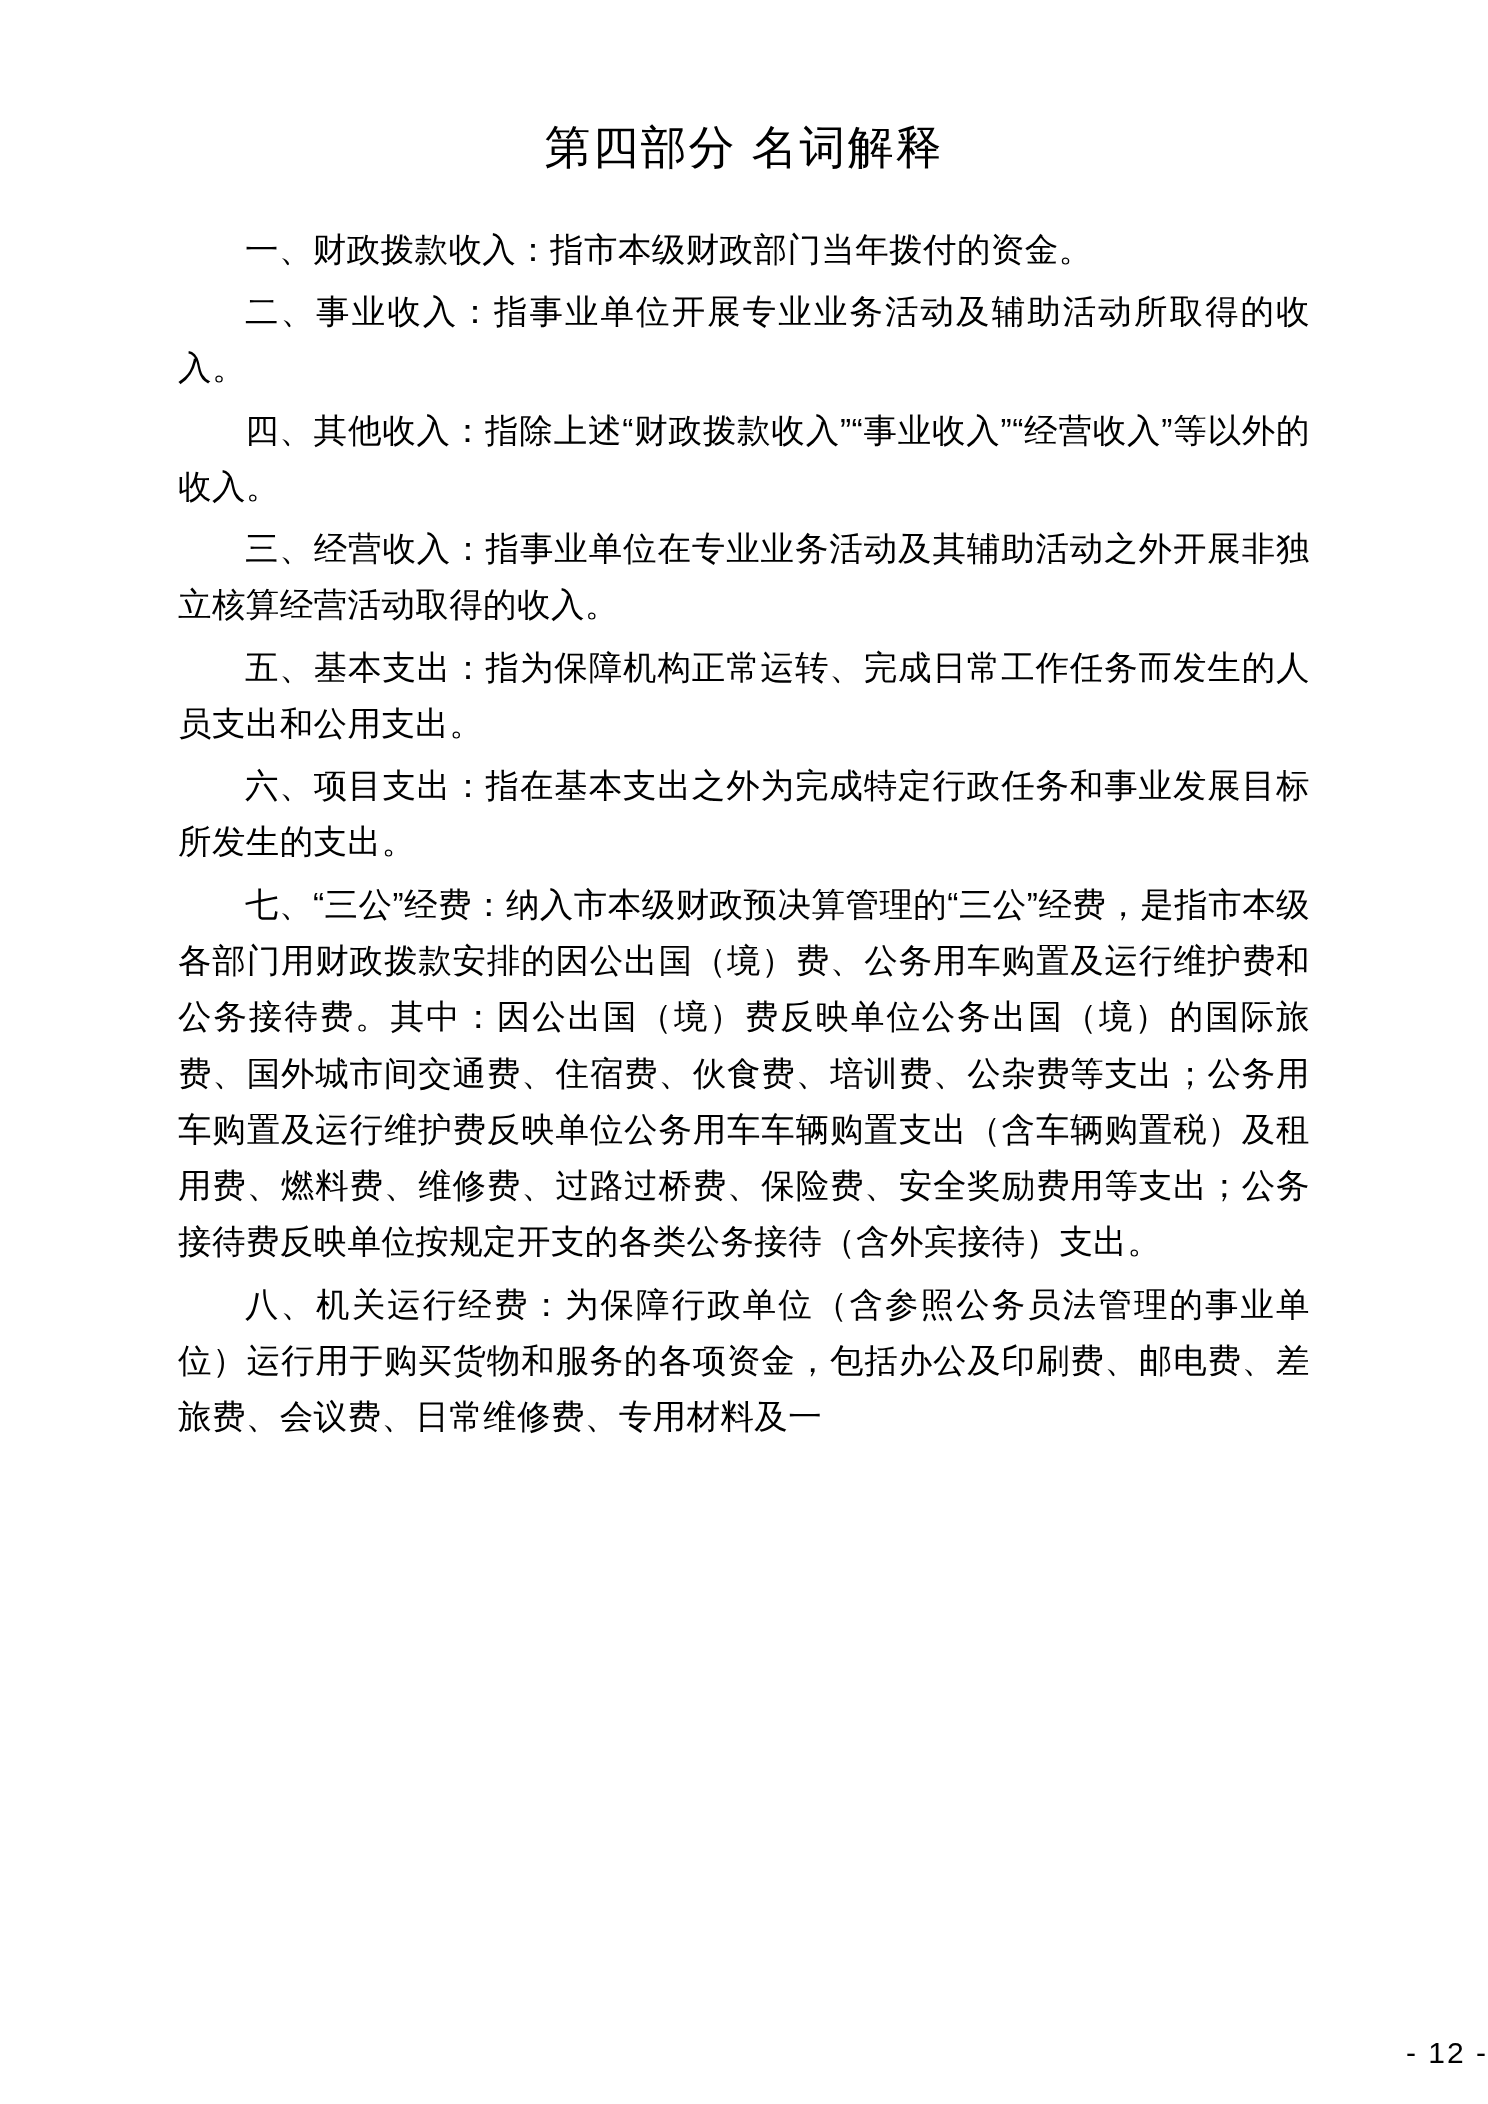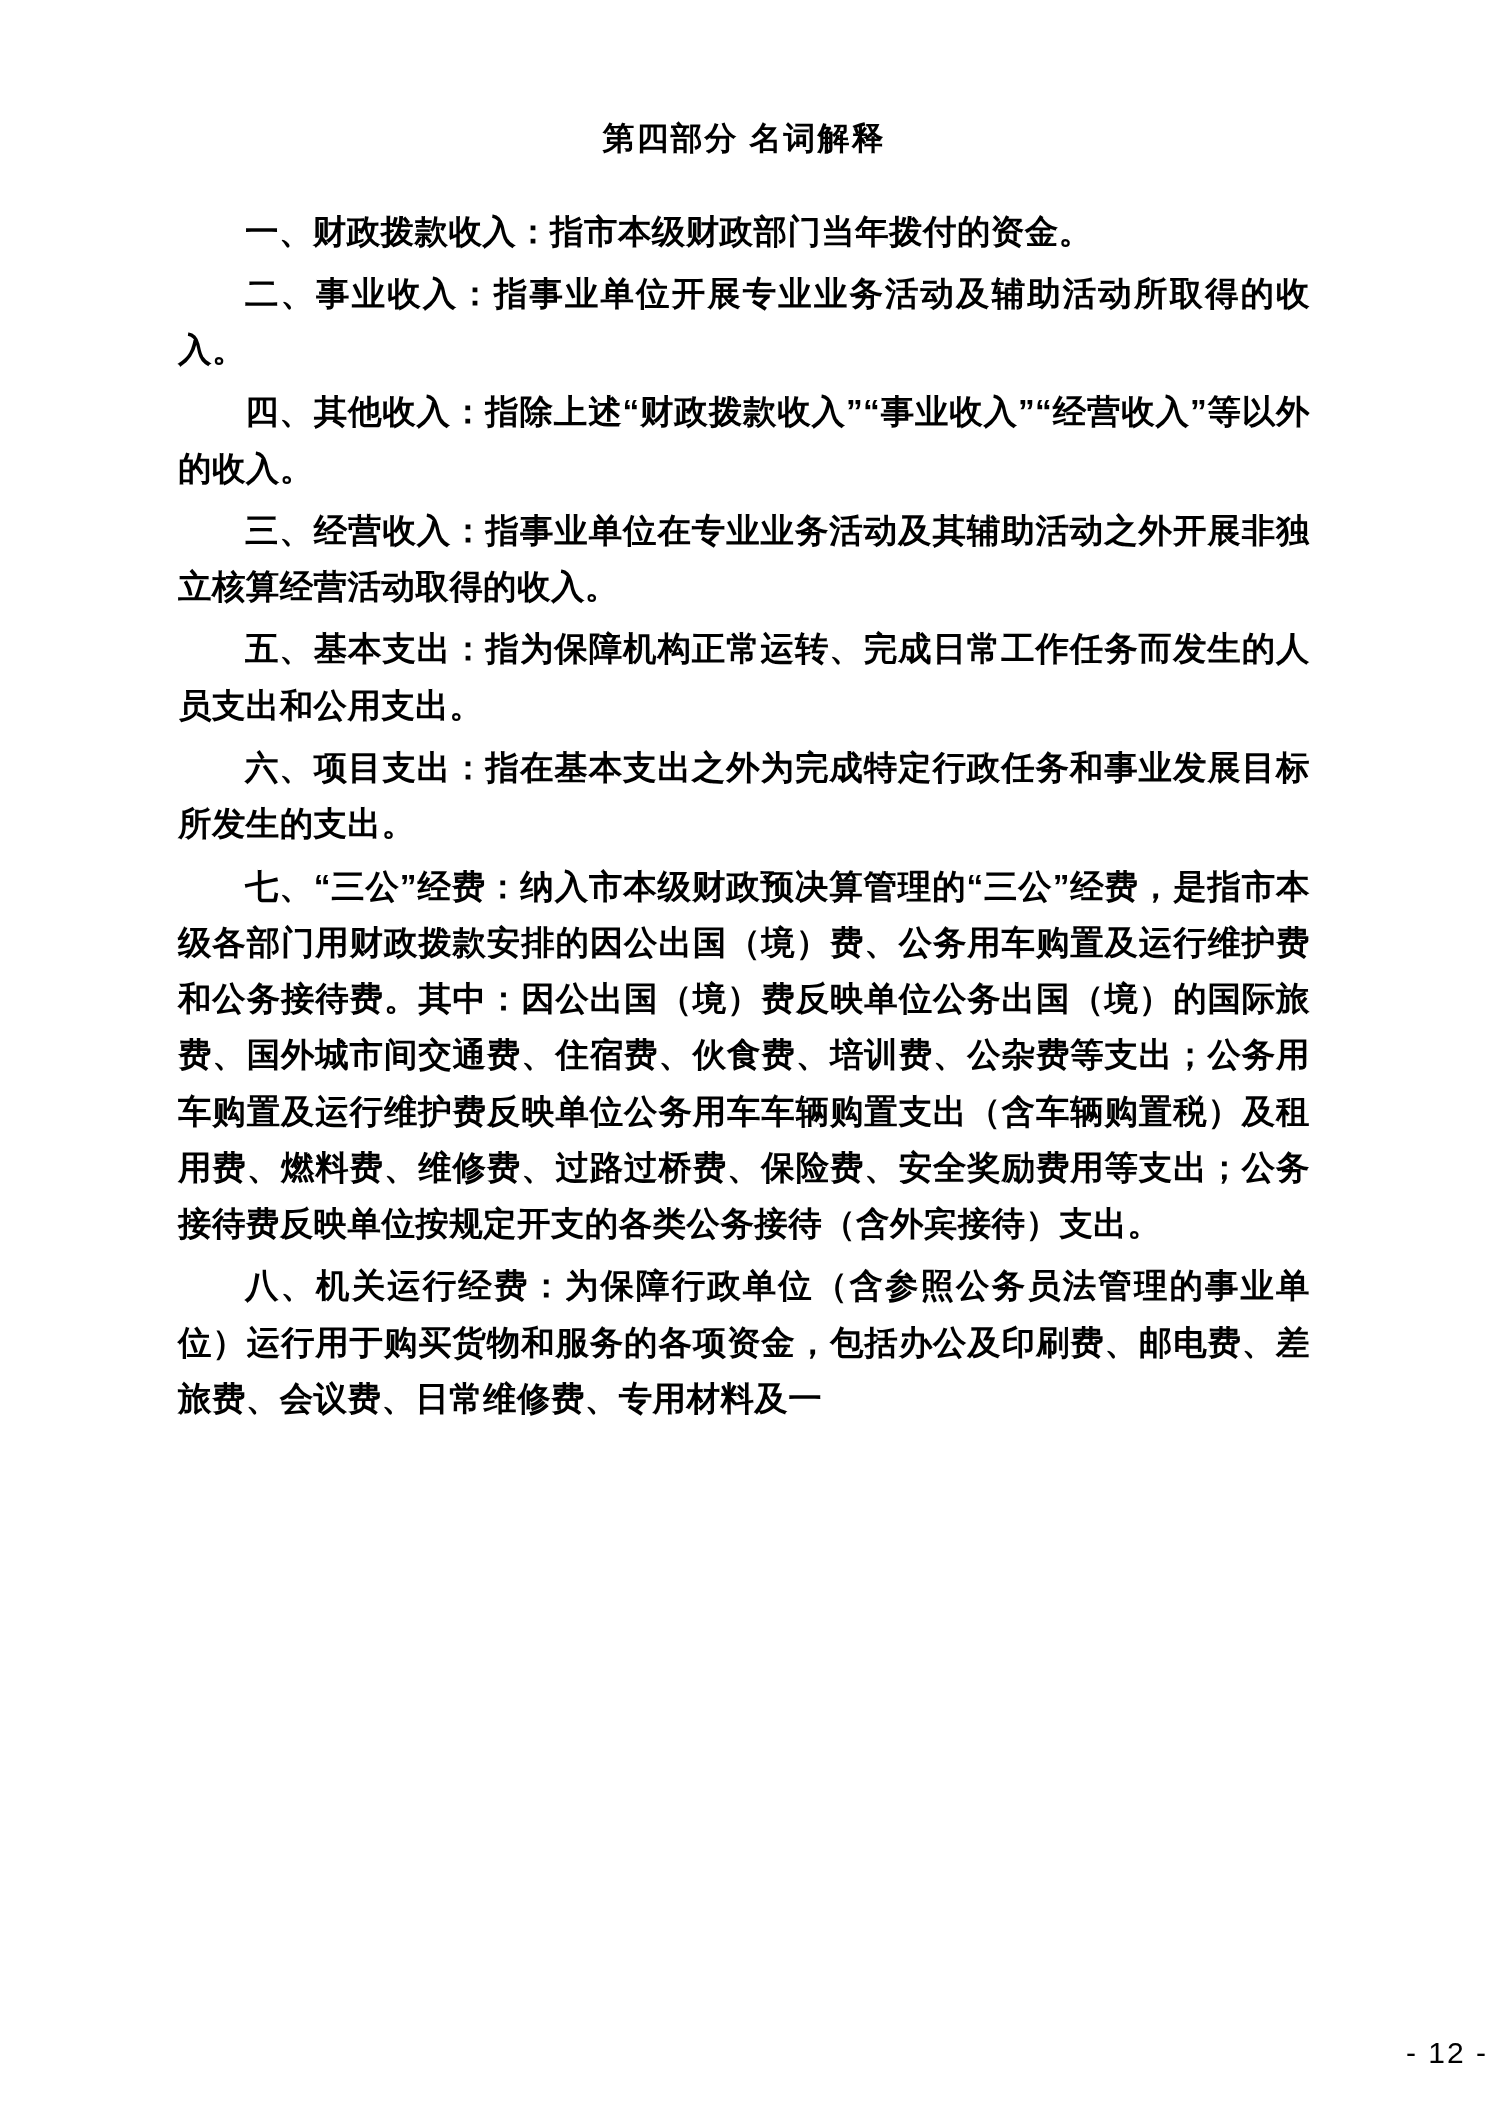--- a/index.html
+++ b/index.html
@@ -17,37 +17,37 @@
   }
   .page {
     width: 1488px;
     height: 2104px;
     box-sizing: border-box;
     padding: 118px 178px 0 178px;
     position: relative;
   }
   .doc-title {
     text-align: center;
-    font-size: 32px;
-    font-weight: 700;
+    font-size: 46px;
+    font-weight: 400;
     letter-spacing: 2px;
     margin: 0 0 44px 0;
     line-height: 1.3;
     font-family: "Liberation Sans", "DejaVu Sans", sans-serif;
   }
   .para {
     font-size: 33.5px;
     line-height: 1.68;
     text-align: justify;
     text-justify: inter-ideograph;
     margin: 0 0 6px 0;
     text-indent: 67px;
     letter-spacing: 0.4px;
     font-family: "Liberation Sans", "DejaVu Sans", sans-serif;
-    font-weight: 700;
+    font-weight: 400;
   }
   .page-number {
     position: absolute;
     left: 0;
     right: 0;
     bottom: 34px;
     text-align: right;
     font-size: 30px;
     letter-spacing: 2px;
     font-family: "Liberation Sans", "DejaVu Sans", sans-serif;

